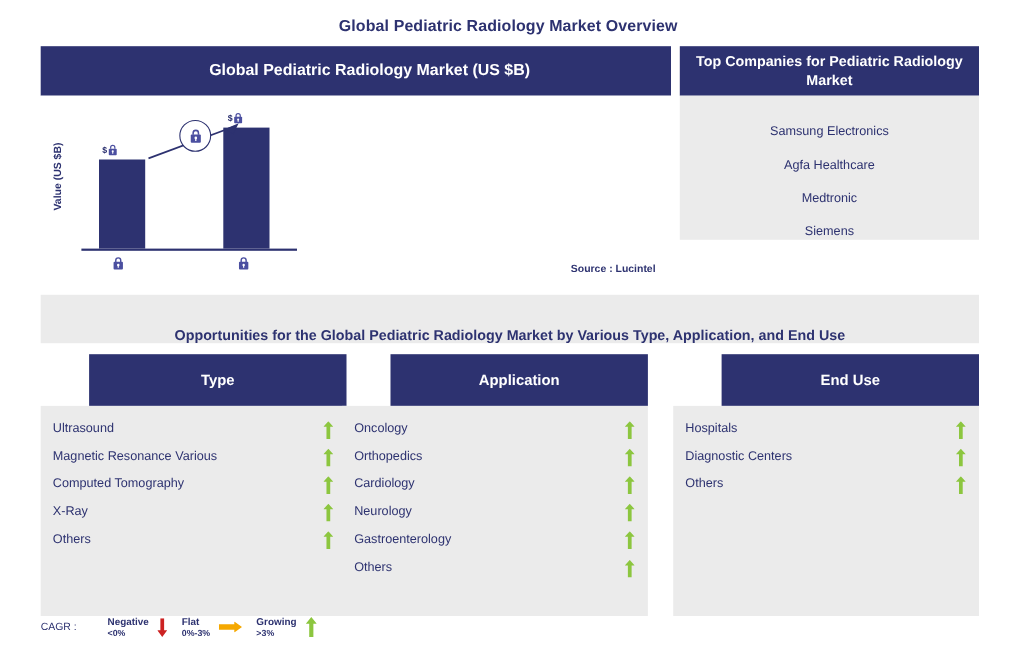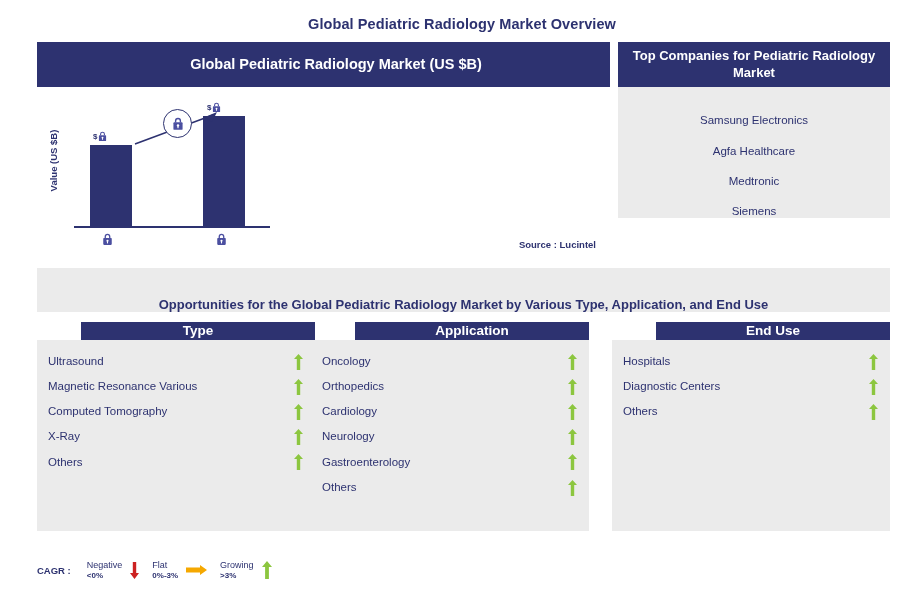--- a/index.html
+++ b/index.html
@@ -192,21 +192,21 @@
     position: absolute;
     top: 322px;
     width: 278px;
     height: 226px;
   }
   #category-type        { left: 37px;  }
   #category-application { left: 311px; }
   #category-enduse      { left: 612px; }
 
   .category-panel .panel-header {
-    height: 18px;
+    height: 47px;
     font-size: 13.5px;
     margin-left: 44px;
   }
   .category-panel .panel-body {
     height: 191px;
     padding: 9px 12px 0 11px;
   }
   .category-row {
     display: flex;
     align-items: center;
@@ -222,39 +222,39 @@
   #cagr-legend {
     position: absolute;
     left: 37px;
     top: 556px;
     display: flex;
     align-items: center;
     height: 28px;
   }
   #cagr-legend .legend-title {
     font-size: 9.5px;
-    font-weight: bold;
-    color: #2d3270;
-    margin-right: 16px;
+    font-weight: normal;
+    color: #2d3270;
+    margin-right: 28px;
     white-space: nowrap;
   }
   .legend-item {
     display: flex;
     align-items: center;
     margin-right: 13px;
   }
   .legend-text {
     display: flex;
     flex-direction: column;
     justify-content: center;
     margin-right: 8px;
   }
   .legend-text .lt-name {
     font-size: 9px;
-    font-weight: normal;
+    font-weight: bold;
     color: #2d3270;
     line-height: 1.15;
     white-space: nowrap;
   }
   .legend-text .lt-range {
     font-size: 8px;
     font-weight: bold;
     color: #2d3270;
     line-height: 1.15;
     white-space: nowrap;

